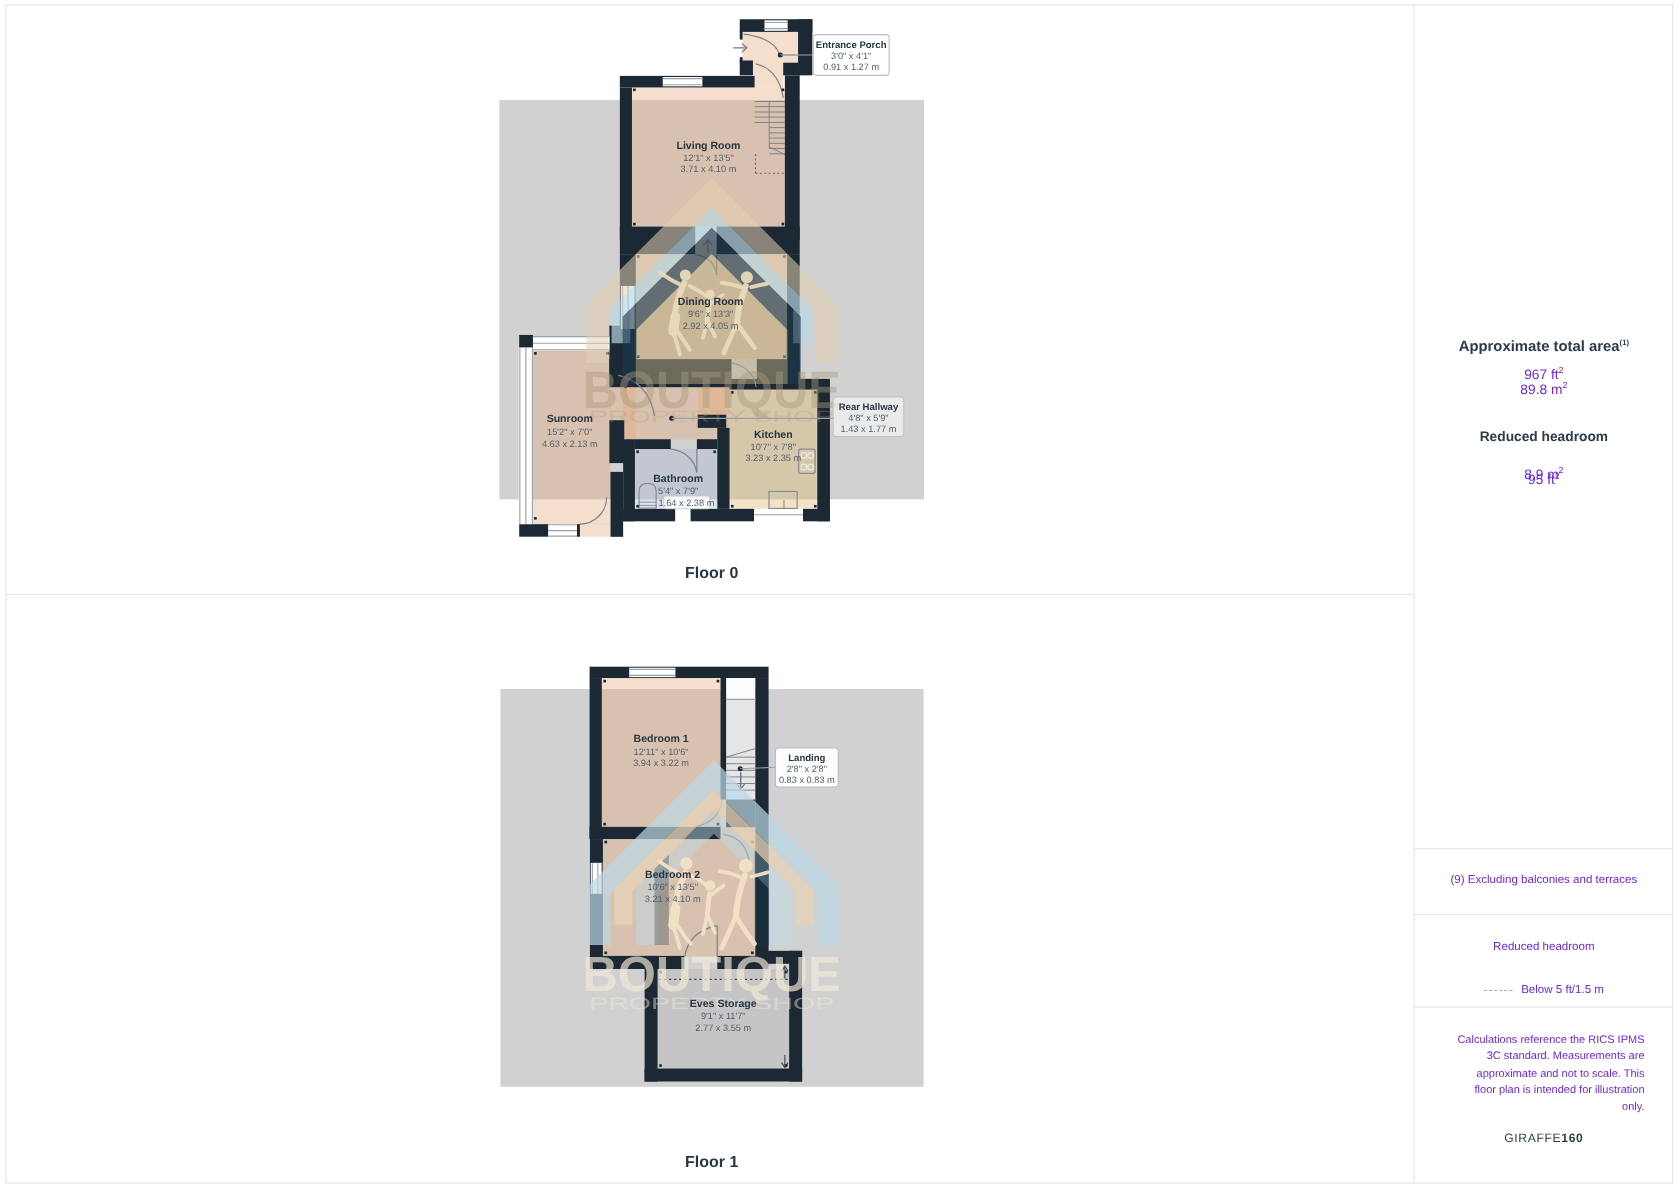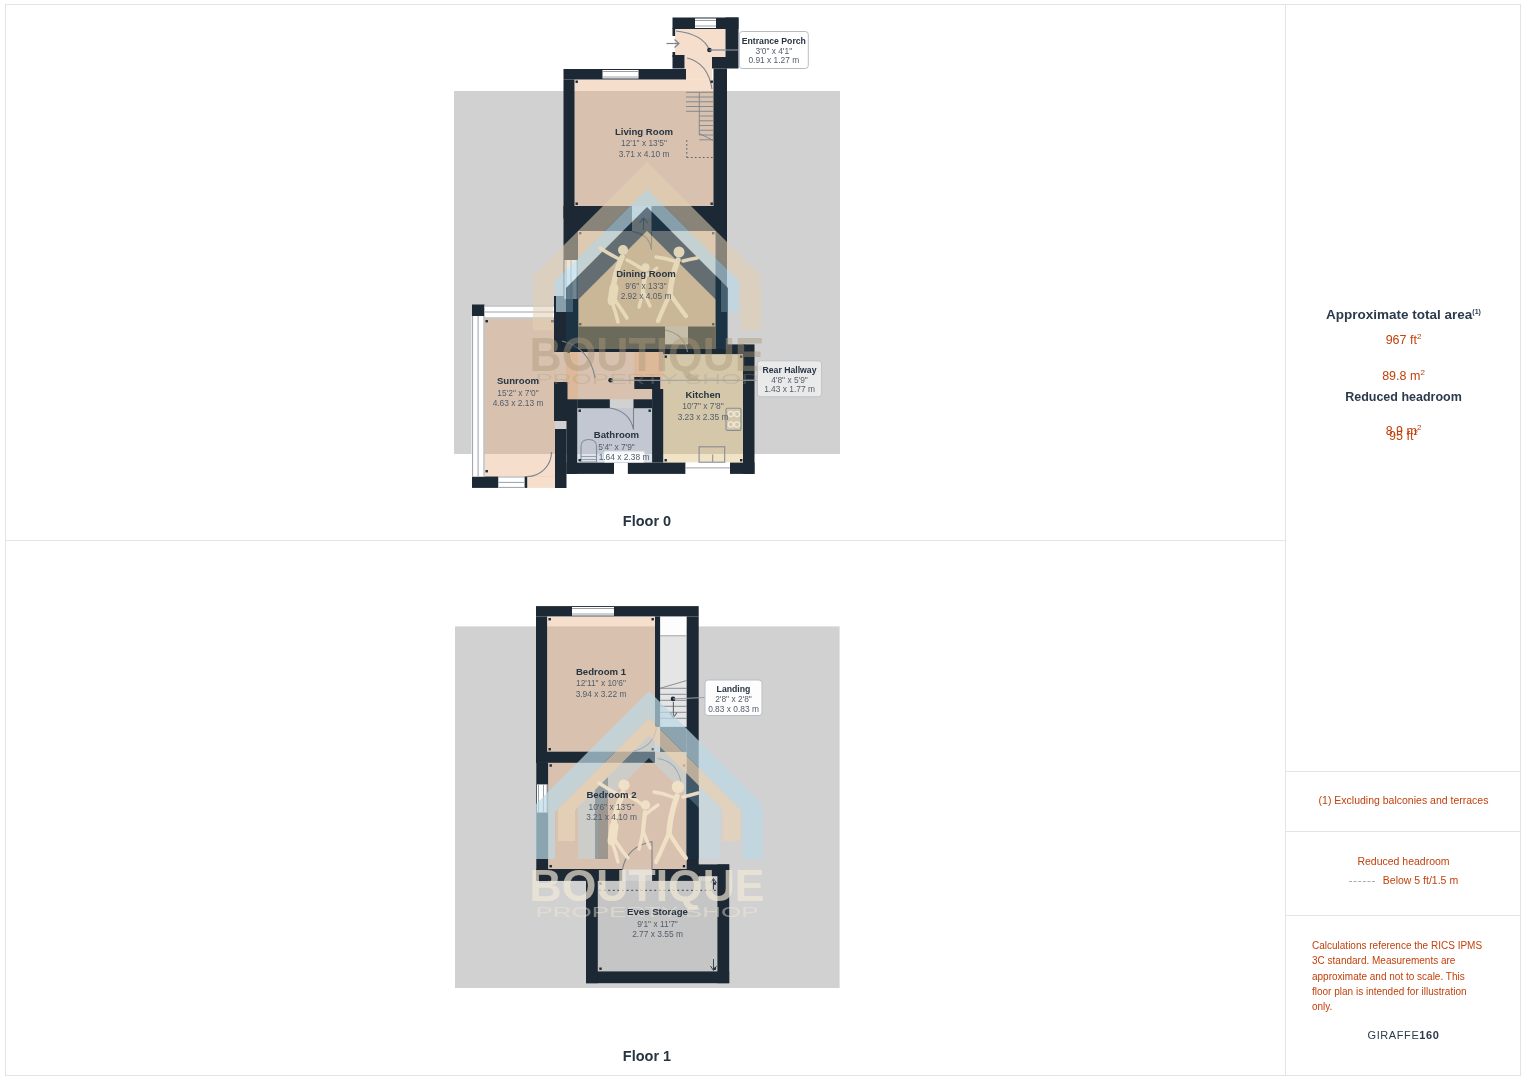--- a/index.html
+++ b/index.html
@@ -1,18 +1,18 @@
 <!DOCTYPE html>
 <html><head><meta charset="utf-8">
 <style>
  html,body{margin:0;padding:0}
  body{width:1527px;height:1080px;font-family:"Liberation Sans",sans-serif;background:#fff;position:relative;overflow:hidden}
  .abs{position:absolute}
  .ln{position:absolute;background:#e4e4e4}
- .sb{position:absolute;left:1286px;width:235px;text-align:center;color:#c2410c}
+ .sb{position:absolute;left:1286px;width:235px;text-align:center;color:#6d28d9}
 </style></head>
 <body>
 
 <div class="abs" style="left:5px;top:4px;width:1514px;height:1070px;border:1px solid #e3e3e3"></div>
 
 <div class="ln" style="left:6px;top:540px;width:1279px;height:1px"></div>
 
 <div class="ln" style="left:1285px;top:4px;width:1px;height:1071px"></div>
 
 <svg class="abs" style="left:0;top:0" width="1285" height="540" viewBox="0 0 1285 540">
@@ -382,29 +382,29 @@
 </svg>
 
 <div class="ln" style="left:1286px;top:771px;width:234px;height:1px"></div>
 <div class="ln" style="left:1286px;top:831px;width:234px;height:1px"></div>
 <div class="ln" style="left:1286px;top:915px;width:234px;height:1px"></div>
 
 <div class="sb" style="top:307px;font-size:13.5px;font-weight:bold;color:#2c3b4b">Approximate total area<span style="font-size:7px;vertical-align:super">(1)</span></div>
 
 <div class="sb" style="top:332px;font-size:12.5px">967 ft<span style="font-size:8px;vertical-align:super">2</span></div>
 
-<div class="sb" style="top:368px;font-size:12.5px">89.8 m<span style="font-size:8px;vertical-align:super">2</span></div>
+<div class="sb" style="top:346px;font-size:12.5px">89.8 m<span style="font-size:8px;vertical-align:super">2</span></div>
 
 <div class="sb" style="top:390px;font-size:12.5px;font-weight:bold;color:#2c3b4b">Reduced headroom</div>
 
 <div class="sb" style="top:428px;font-size:12.5px">95 ft<span style="font-size:8px;vertical-align:super">2</span></div>
 
 <div class="sb" style="top:423px;font-size:12.5px">8.9 m<span style="font-size:8px;vertical-align:super">2</span></div>
 
-<div class="sb" style="top:794px;font-size:10.5px">(1) Excluding balconies and terraces</div>
+<div class="sb" style="top:794px;font-size:10.5px">(9) Excluding balconies and terraces</div>
 
 <div class="sb" style="top:855px;font-size:10.5px">Reduced headroom</div>
 
-<div class="sb" style="top:874px;font-size:10.5px"><span style="display:inline-block;width:26px;border-top:1.5px dashed #a7aeb6;vertical-align:middle;margin-right:8px"></span>Below 5 ft/1.5 m</div>
-
-<div class="sb" style="top:938px;left:1312px;width:183px;white-space:nowrap;text-align:left;font-size:10px;line-height:15.3px">Calculations reference the RICS IPMS<br>3C standard. Measurements are<br>approximate and not to scale. This<br>floor plan is intended for illustration<br>only.</div>
+<div class="sb" style="top:894px;font-size:10.5px"><span style="display:inline-block;width:26px;border-top:1.5px dashed #a7aeb6;vertical-align:middle;margin-right:8px"></span>Below 5 ft/1.5 m</div>
+
+<div class="sb" style="top:938px;left:1312px;width:183px;white-space:nowrap;text-align:right;font-size:10px;line-height:15.3px">Calculations reference the RICS IPMS<br>3C standard. Measurements are<br>approximate and not to scale. This<br>floor plan is intended for illustration<br>only.</div>
 
 <div class="sb" style="top:1029px;font-size:11px;letter-spacing:0.6px;color:#2c3b4b">GIRAFFE<b>160</b></div>
 
 </body></html>

